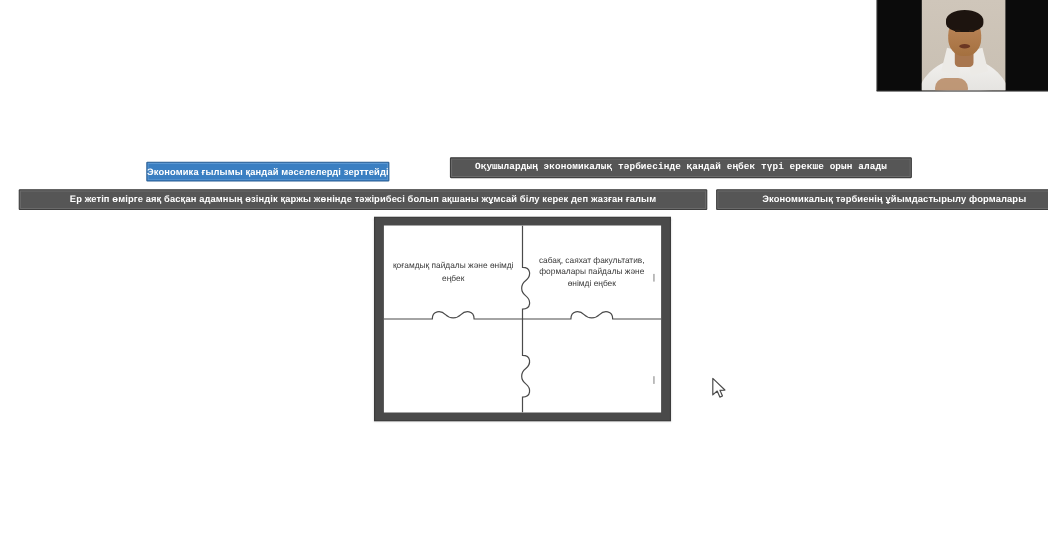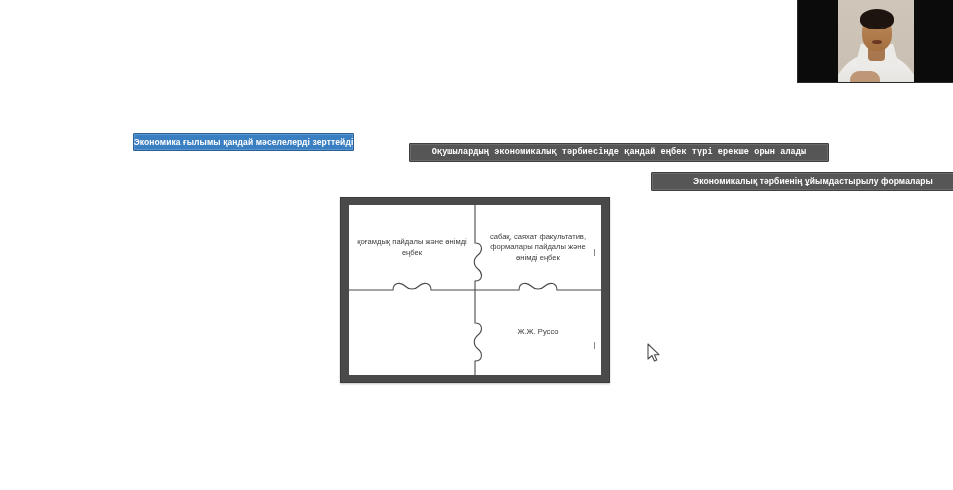--- a/index.html
+++ b/index.html
@@ -112,21 +112,21 @@
     background: #565656;
     border: 1px solid #3f3f3f;
     box-shadow: inset 0 0 0 1px #6a6a6a;
   }
   .option.blue {
     background: #3a7fc2;
     border: 1px solid #2a5f94;
     box-shadow: inset 0 0 0 1px #5a97d2;
   }
 
-  #opt-1 { left: 133px; top: 133px; width: 221px; height: 18px; }
+  #opt-1 { left: 133px; top: 147px; width: 221px; height: 18px; }
   #opt-2 { left: 409px; top: 143px; width: 420px; height: 19px; font-family: Liberation Mono, monospace; }
   #opt-3 { left: 17px;  top: 172px; width: 626px; height: 19px; }
   #opt-4 { left: 651px; top: 172px; width: 324px; height: 19px; }
 
   
   #puzzle {
     position: absolute;
     left: 340px; top: 197px;
     width: 270px; height: 186px;
     background: #4a4a4a;
@@ -192,41 +192,41 @@
       <div class="eye r"></div>
       <div class="mouth"></div>
       <div class="hands"></div>
     </div>
   </div>
 
   <div class="option blue" id="opt-1">Экономика ғылымы қандай мәселелерді зерттейді</div>
 
   <div class="option gray" id="opt-2">Оқушылардың экономикалық тәрбиесінде қандай еңбек түрі ерекше орын алады</div>
 
+  <div class="option gray" id="opt-3">Ер жетіп өмірге аяқ басқан адамның өзіндік қаржы жөнінде тәжірибесі болып ақшаны жұмсай білу керек деп жазған ғалым</div>
 
   <div class="option gray" id="opt-4">Экономикалық тәрбиенің ұйымдастырылу формалары</div>
 
   <div id="puzzle">
     <div class="board-inner">
 
       <svg viewBox="0 0 252 170" preserveAspectRatio="none">
 
         <path d="M126 0 L126 38 C134 38 134 46 129 50 C124 54 124 60 129 64 C134 68 134 76 126 76 L126 85" fill="none" stroke="#4a4a4a" stroke-width="1.1"></path>
         <path d="M126 85 L126 118 C134 118 134 126 129 130 C124 134 124 140 129 144 C134 148 134 156 126 156 L126 170" fill="none" stroke="#4a4a4a" stroke-width="1.1"></path>
 
         <path d="M0 85 L44 85 C44 77 52 77 56 81 C60 85 66 85 70 81 C74 77 82 77 82 85 L126 85" fill="none" stroke="#4a4a4a" stroke-width="1.1"></path>
         <path d="M126 85 L170 85 C170 77 178 77 182 81 C186 85 192 85 196 81 C200 77 208 77 208 85 L252 85" fill="none" stroke="#4a4a4a" stroke-width="1.1"></path>
       </svg>
 
       <div class="piece-text" id="pt-tl">қоғамдық пайдалы және өнімді еңбек</div>
 
       <div class="piece-text" id="pt-tr">сабақ, саяхат факультатив, формалары пайдалы және өнімді еңбек</div>
 
 
-      <div class="piece-text" id="pt-br">Ж.Ж. Руссо</div>
 
       <div class="tick" id="tick-tr"></div>
       <div class="tick" id="tick-br"></div>
     </div>
   </div>
 
   <svg id="cursor" viewBox="0 0 14 20">
     <path d="M2 1 L2 16 L6 12.5 L8.4 18 L10.8 17 L8.5 11.8 L13 11.6 Z" fill="#ffffff" stroke="#4d4d4d" stroke-width="1.1" stroke-linejoin="round"></path>
   </svg>
 

